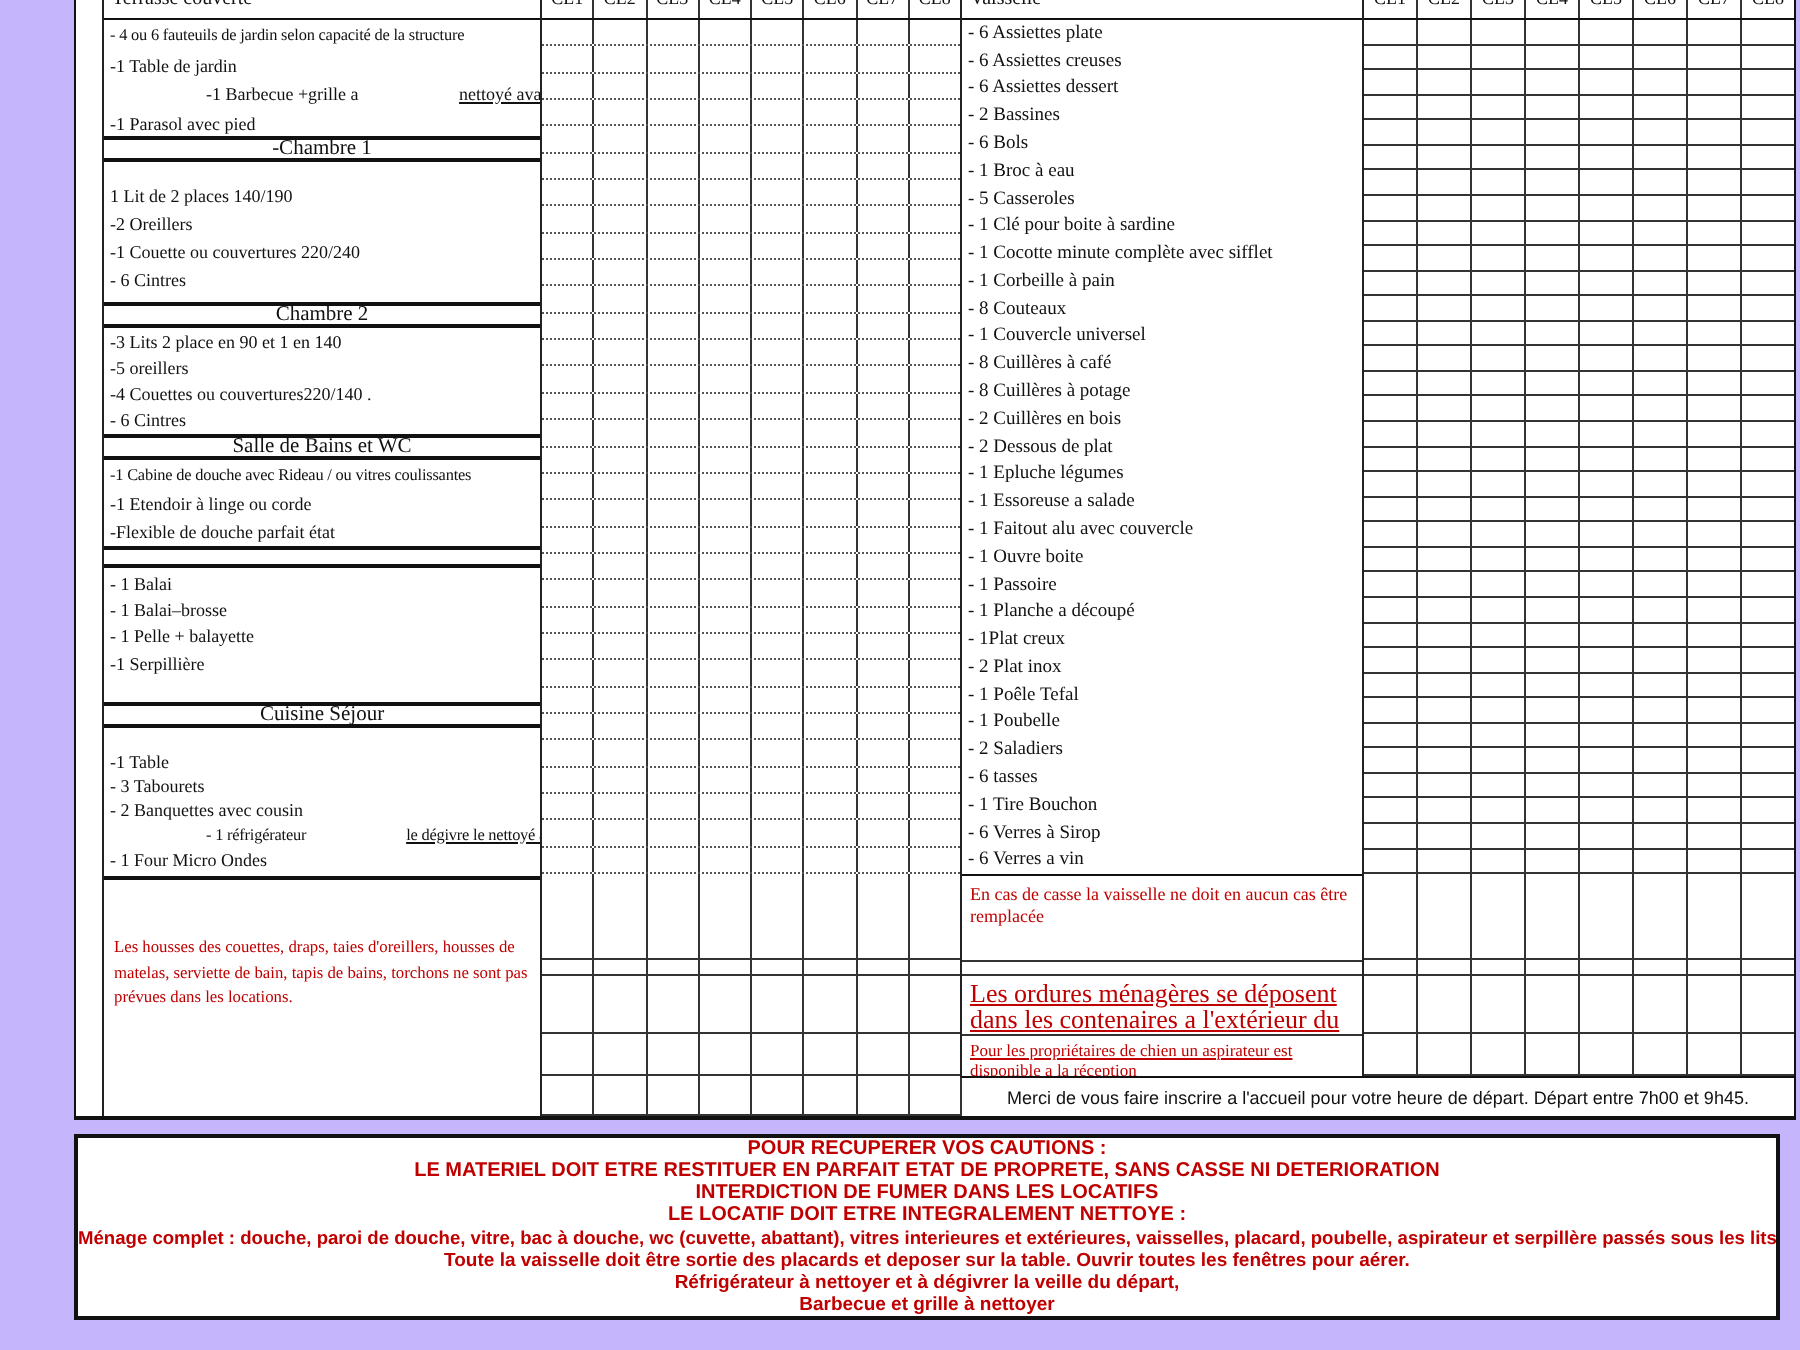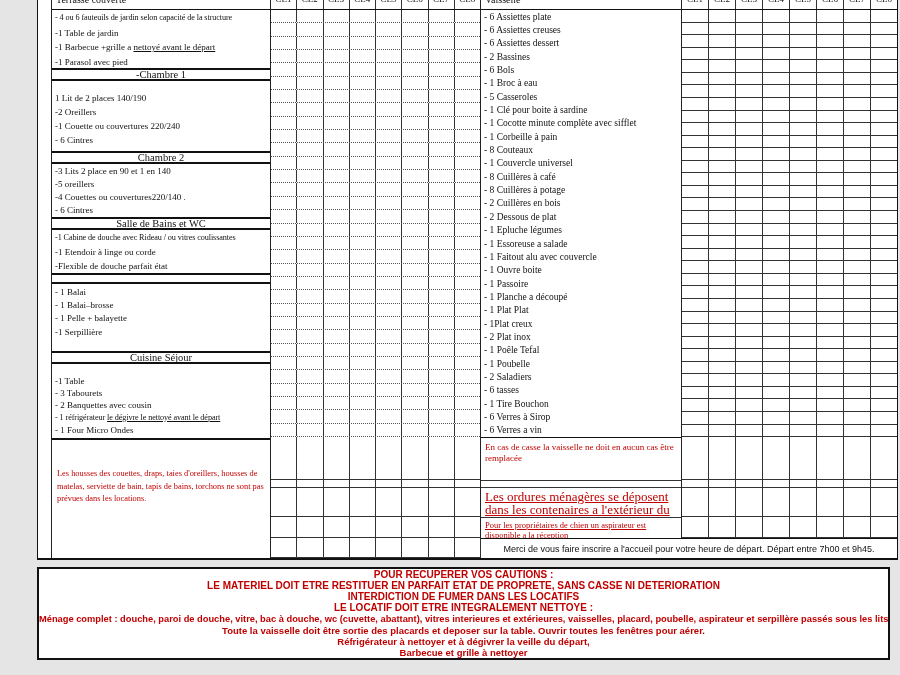--- a/index.html
+++ b/index.html
@@ -1,38 +1,38 @@
 <!DOCTYPE html>
 <html style="--red: #c00000;"><head>
 <meta charset="utf-8">
 <style>
   :root{ --red:#c00000; --line:#222; --heavy:#111; }
   html,body{margin:0;padding:0;background:#fff;}
-  .page{position:relative;width:900px;height:675px;background:#e5e5e5;overflow:hidden;
+  .page{position:relative;width:900px;height:675px;background:#c4b5fd;overflow:hidden;
         font-family:"Liberation Serif","DejaVu Serif",serif;color:#111;}
   
   .doc{position:absolute;left:37px;top:-9px;width:861px;height:569px;box-sizing:border-box;
        border:1px solid var(--heavy);border-left:1.5px solid var(--heavy);
        border-right:1.5px solid var(--heavy);border-bottom:2px solid var(--heavy);
        display:flex;background:#fff;}
   .col{height:100%;box-sizing:border-box;border-right:1px solid var(--line);}
   .col-spacer{width:14px;}
   .col-items{width:219px;}
   .col-grid-left{width:210px;}
   .col-vaisselle{width:201px;}
   .col-grid-right{flex:1;border-right:none;}
   .top-row{height:18px;box-sizing:border-box;border-bottom:1.5px solid var(--heavy);
            font-size:10px;padding:2px 0 0 4px;overflow:hidden;}
   
   .sec-header{box-sizing:border-box;border-top:2px solid var(--heavy);border-bottom:2px solid var(--heavy);
               display:flex;align-items:center;justify-content:center;font-size:10.5px;overflow:hidden;}
   .sec-items{box-sizing:border-box;padding-left:3px;font-size:9px;overflow:hidden;}
   .item{white-space:nowrap;overflow:hidden;}
   .item.long{font-size:8.2px;letter-spacing:-0.1px;}
-  .seg{display:inline;}
+  .seg{display:inline;margin-left:48px;}
   .u{text-decoration:underline;}
   .left-note{box-sizing:border-box;height:120px;border-top:2px solid var(--heavy);
              padding:28px 4px 0 5px;color:var(--red);font-size:8.4px;line-height:12.5px;}
   .np2{white-space:nowrap;overflow:hidden;}
   
   .g-row{display:flex;box-sizing:border-box;}
   .g-header{height:18px;border-bottom:1.5px solid var(--heavy);}
   .g-hcell{font-size:9px;text-align:center;padding-top:2px;line-height:11px;}
   .g-body{height:427px;display:flex;flex-direction:column;}
   .g-body .g-row{flex:1;border-bottom:1px solid #333;}
@@ -531,21 +531,20 @@
           <div class="v-item">- 8 Cuillères à café</div>
           <div class="v-item">- 8 Cuillères à potage</div>
           <div class="v-item">- 2 Cuillères en bois</div>
           <div class="v-item">- 2 Dessous de plat</div>
           <div class="v-item">- 1 Epluche légumes</div>
           <div class="v-item">- 1 Essoreuse a salade</div>
           <div class="v-item">- 1 Faitout alu avec couvercle</div>
           <div class="v-item">- 1 Ouvre boite</div>
           <div class="v-item">- 1 Passoire</div>
           <div class="v-item">- 1 Planche a découpé</div>
-          <div class="v-item">- 1 Plat Plat</div>
           <div class="v-item">- 1Plat creux</div>
           <div class="v-item">- 2 Plat inox</div>
           <div class="v-item">- 1 Poêle Tefal</div>
           <div class="v-item">- 1 Poubelle</div>
           <div class="v-item">- 2 Saladiers</div>
           <div class="v-item">- 6 tasses</div>
           <div class="v-item">- 1 Tire Bouchon</div>
           <div class="v-item">- 6 Verres à Sirop</div>
           <div class="v-item">- 6 Verres a vin</div>
         </div>

